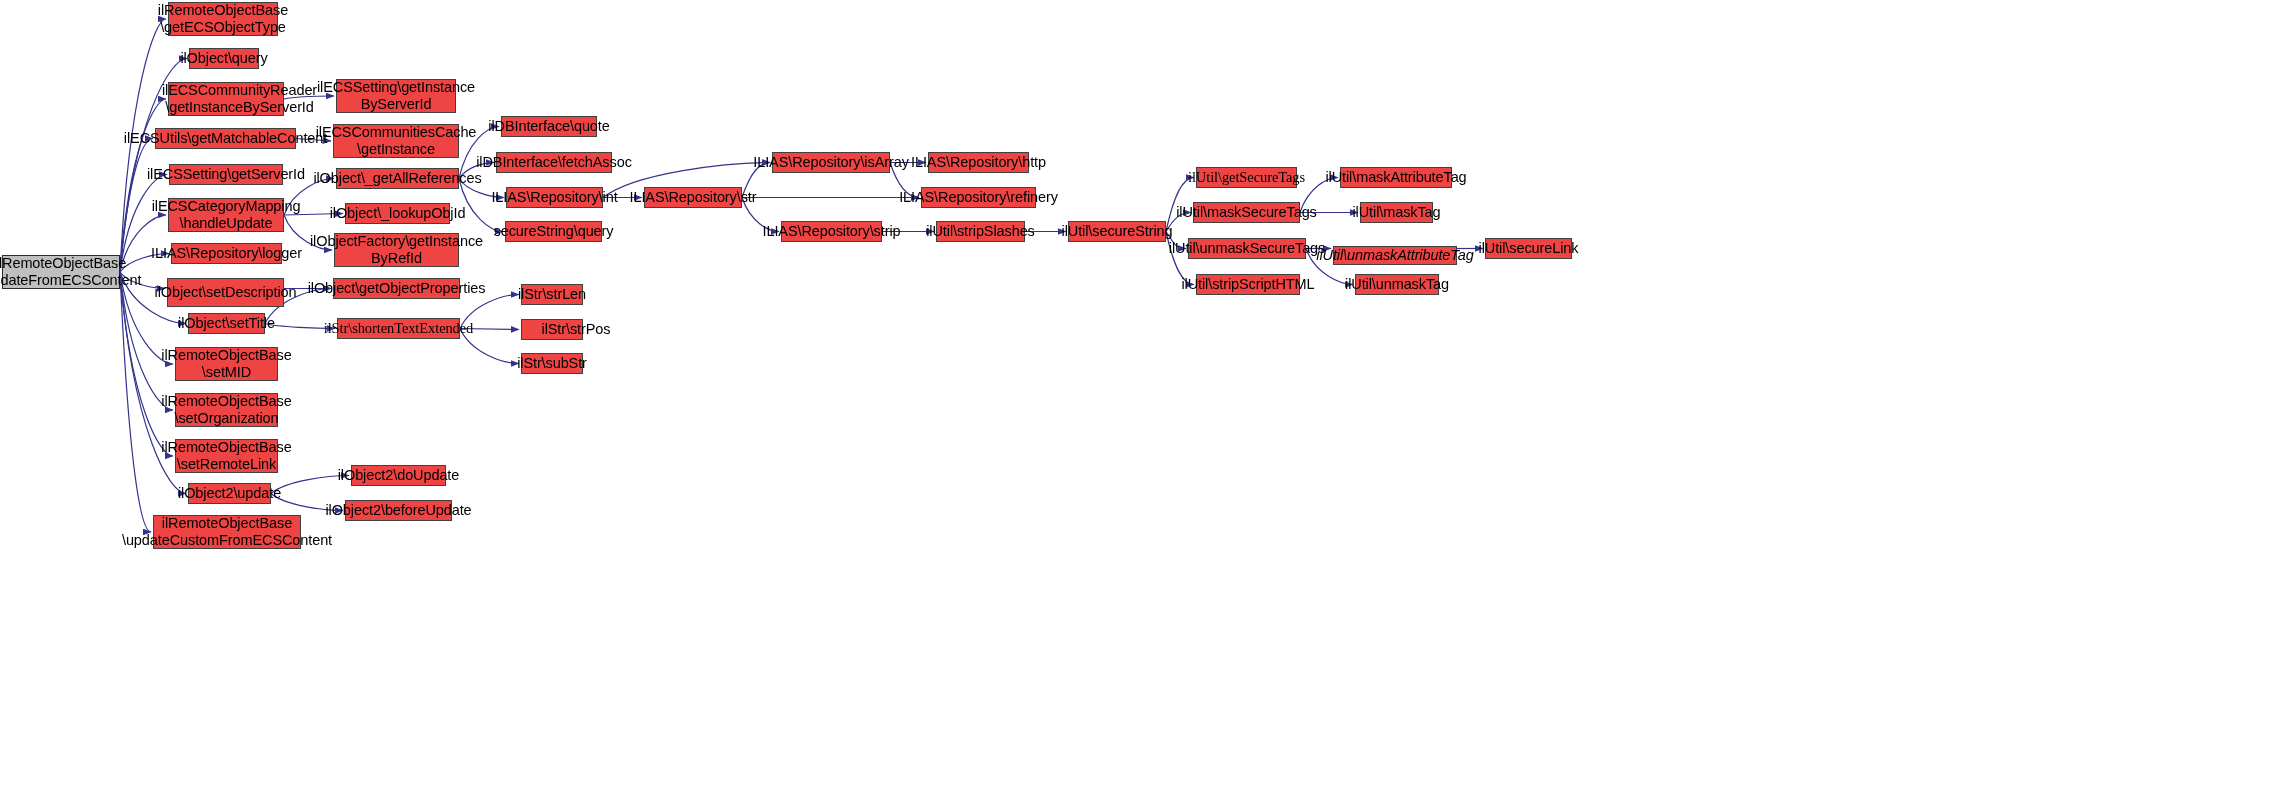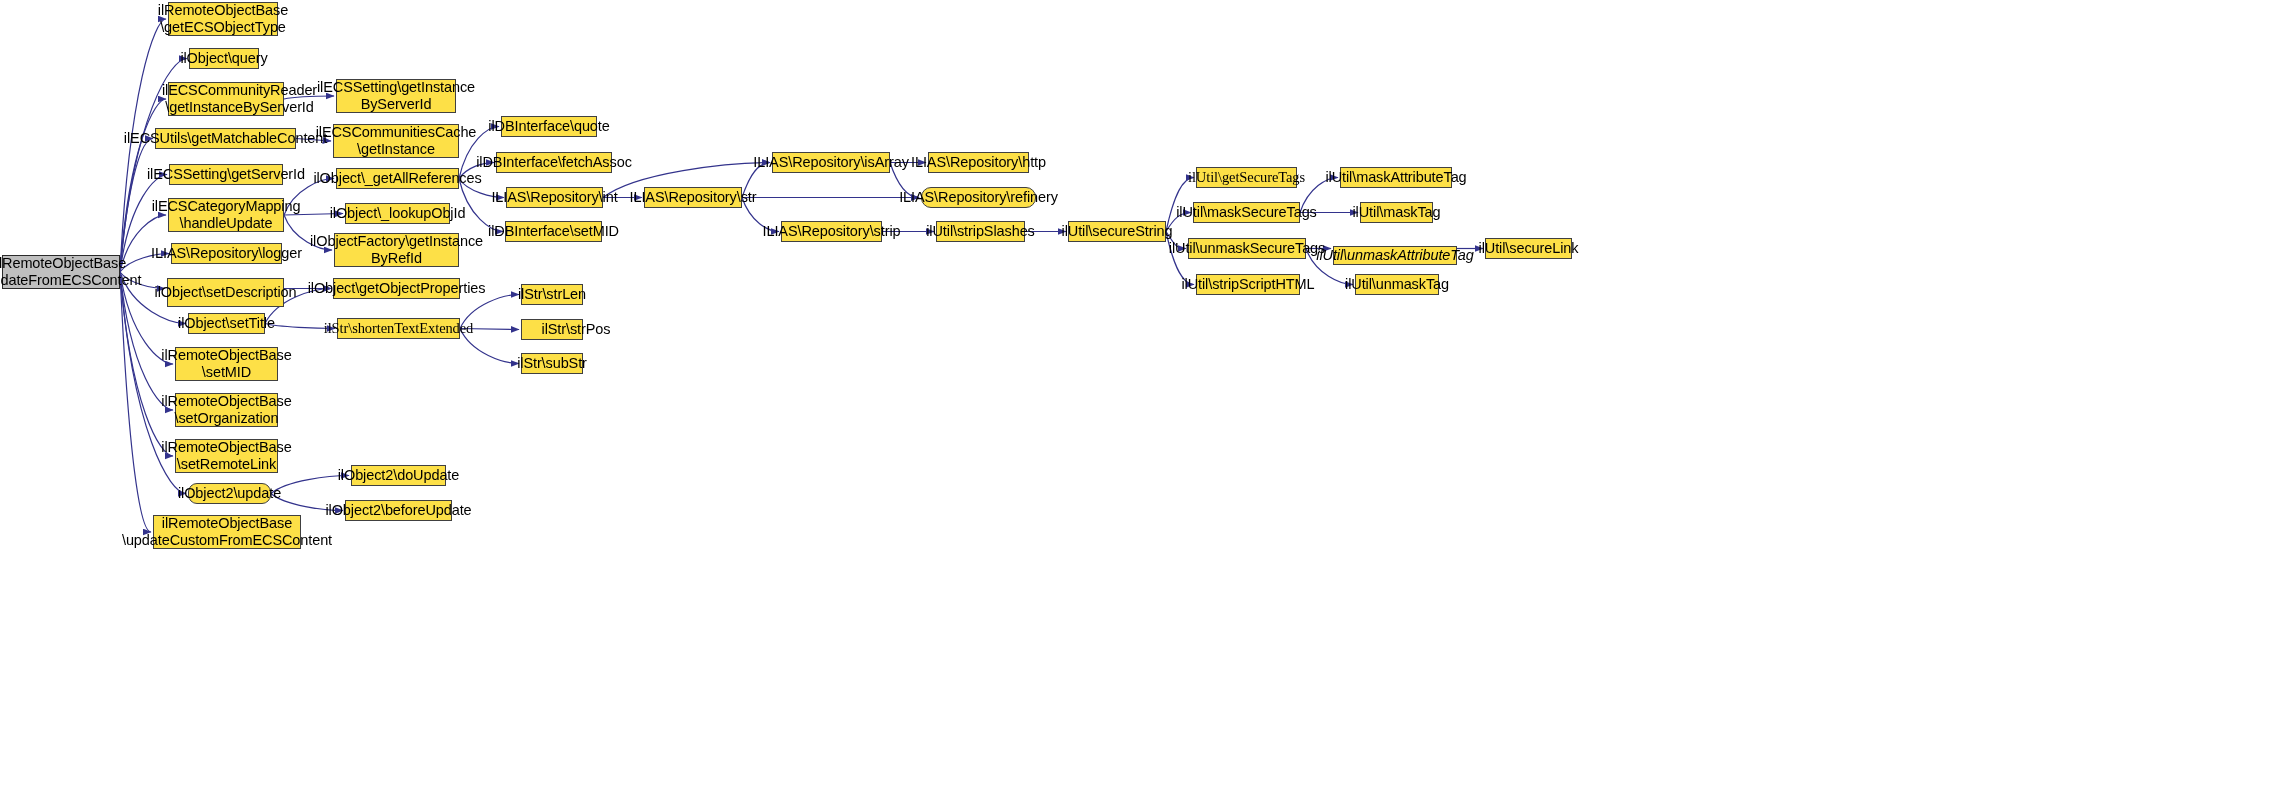--- a/index.html
+++ b/index.html
@@ -21,21 +21,21 @@
     left: 0;
     top: 0;
     width: 2283px;
     height: 804px;
     pointer-events: none;
   }
   .node {
     position: absolute;
     box-sizing: border-box;
     border: 1px solid #404040;
-    background: #fde047;
+    background: #ef4444;
     color: #000000;
     font-size: 14.5px;
     line-height: 17px;
     text-align: center;
     display: flex;
     align-items: center;
     justify-content: center;
     white-space: pre-line;
     letter-spacing: -0.1px;
     z-index: 5;
@@ -120,47 +120,47 @@
 \handleUpdate</div>
     <div class="node" style="left: 171px; top: 243px; width: 111px; height: 21px;">ILIAS\Repository\logger</div>
     <div class="node" style="left: 167px; top: 278px; width: 117px; height: 29px;">ilObject\setDescription</div>
     <div class="node" style="left: 188px; top: 313px; width: 77px; height: 21px;">ilObject\setTitle</div>
     <div class="node" style="left: 175px; top: 347px; width: 103px; height: 34px;">ilRemoteObjectBase
 \setMID</div>
     <div class="node" style="left: 175px; top: 393px; width: 103px; height: 34px;">ilRemoteObjectBase
 \setOrganization</div>
     <div class="node" style="left: 175px; top: 439px; width: 103px; height: 34px;">ilRemoteObjectBase
 \setRemoteLink</div>
-    <div class="node" style="left: 188px; top: 483px; width: 83px; height: 21px; border-radius: 9px;">ilObject2\update</div>
+    <div class="node" style="left: 188px; top: 483px; width: 83px; height: 21px;">ilObject2\update</div>
     <div class="node" style="left: 153px; top: 515px; width: 148px; height: 34px;">ilRemoteObjectBase
 \updateCustomFromECSContent</div>
     <div class="node" style="left: 336px; top: 79px; width: 120px; height: 34px;">ilECSSetting\getInstance
 ByServerId</div>
     <div class="node" style="left: 333px; top: 124px; width: 126px; height: 34px;">ilECSCommunitiesCache
 \getInstance</div>
     <div class="node" style="left: 336px; top: 168px; width: 123px; height: 21px;">ilObject\_getAllReferences</div>
     <div class="node" style="left: 345px; top: 203px; width: 105px; height: 21px;">ilObject\_lookupObjId</div>
     <div class="node" style="left: 334px; top: 233px; width: 125px; height: 34px;">ilObjectFactory\getInstance
 ByRefId</div>
     <div class="node" style="left: 333px; top: 278px; width: 127px; height: 21px;">ilObject\getObjectProperties</div>
     <div class="node" style="left: 337px; top: 318px; width: 123px; height: 21px; font-family: Liberation Serif, serif;">ilStr\shortenTextExtended</div>
     <div class="node" style="left: 351px; top: 465px; width: 95px; height: 21px;">ilObject2\doUpdate</div>
     <div class="node" style="left: 345px; top: 500px; width: 107px; height: 21px;">ilObject2\beforeUpdate</div>
     <div class="node" style="left: 501px; top: 116px; width: 96px; height: 21px;">ilDBInterface\quote</div>
     <div class="node" style="left: 496px; top: 152px; width: 116px; height: 21px;">ilDBInterface\fetchAssoc</div>
     <div class="node" style="left: 506px; top: 187px; width: 97px; height: 21px;">ILIAS\Repository\int</div>
-    <div class="node" style="left: 505px; top: 221px; width: 97px; height: 21px;">ilDBInterface\setMID</div>
+    <div class="node" style="left: 505px; top: 221px; width: 97px; height: 21px;">secureString\query</div>
     <div class="node" style="left: 521px; top: 284px; width: 62px; height: 21px;">ilStr\strLen</div>
     <div class="node" style="left: 521px; top: 319px; width: 62px; height: 21px; padding-left: 48px;">ilStr\strPos</div>
     <div class="node" style="left: 521px; top: 353px; width: 62px; height: 21px;">ilStr\subStr</div>
     <div class="node" style="left: 644px; top: 187px; width: 98px; height: 21px;">ILIAS\Repository\str</div>
     <div class="node" style="left: 772px; top: 152px; width: 118px; height: 21px;">ILIAS\Repository\isArray</div>
     <div class="node" style="left: 781px; top: 221px; width: 101px; height: 21px;">ILIAS\Repository\strip</div>
     <div class="node" style="left: 928px; top: 152px; width: 101px; height: 21px;">ILIAS\Repository\http</div>
-    <div class="node" style="left: 921px; top: 187px; width: 115px; height: 21px; border-radius: 10px;">ILIAS\Repository\refinery</div>
+    <div class="node" style="left: 921px; top: 187px; width: 115px; height: 21px;">ILIAS\Repository\refinery</div>
     <div class="node" style="left: 936px; top: 221px; width: 89px; height: 21px;">ilUtil\stripSlashes</div>
     <div class="node" style="left: 1068px; top: 221px; width: 98px; height: 21px;">ilUtil\secureString</div>
     <div class="node" style="left: 1196px; top: 167px; width: 101px; height: 21px; font-family: Liberation Serif, serif;">ilUtil\getSecureTags</div>
     <div class="node" style="left: 1193px; top: 202px; width: 107px; height: 21px;">ilUtil\maskSecureTags</div>
     <div class="node" style="left: 1188px; top: 238px; width: 118px; height: 21px;">ilUtil\unmaskSecureTags</div>
     <div class="node" style="left: 1196px; top: 274px; width: 104px; height: 21px;">ilUtil\stripScriptHTML</div>
     <div class="node" style="left: 1340px; top: 167px; width: 112px; height: 21px;">ilUtil\maskAttributeTag</div>
     <div class="node" style="left: 1360px; top: 202px; width: 73px; height: 21px;">ilUtil\maskTag</div>
     <div class="node" style="left: 1333px; top: 246px; width: 124px; height: 19px; font-style: italic;">ilUtil\unmaskAttributeTag</div>
     <div class="node" style="left: 1355px; top: 274px; width: 84px; height: 21px;">ilUtil\unmaskTag</div>

